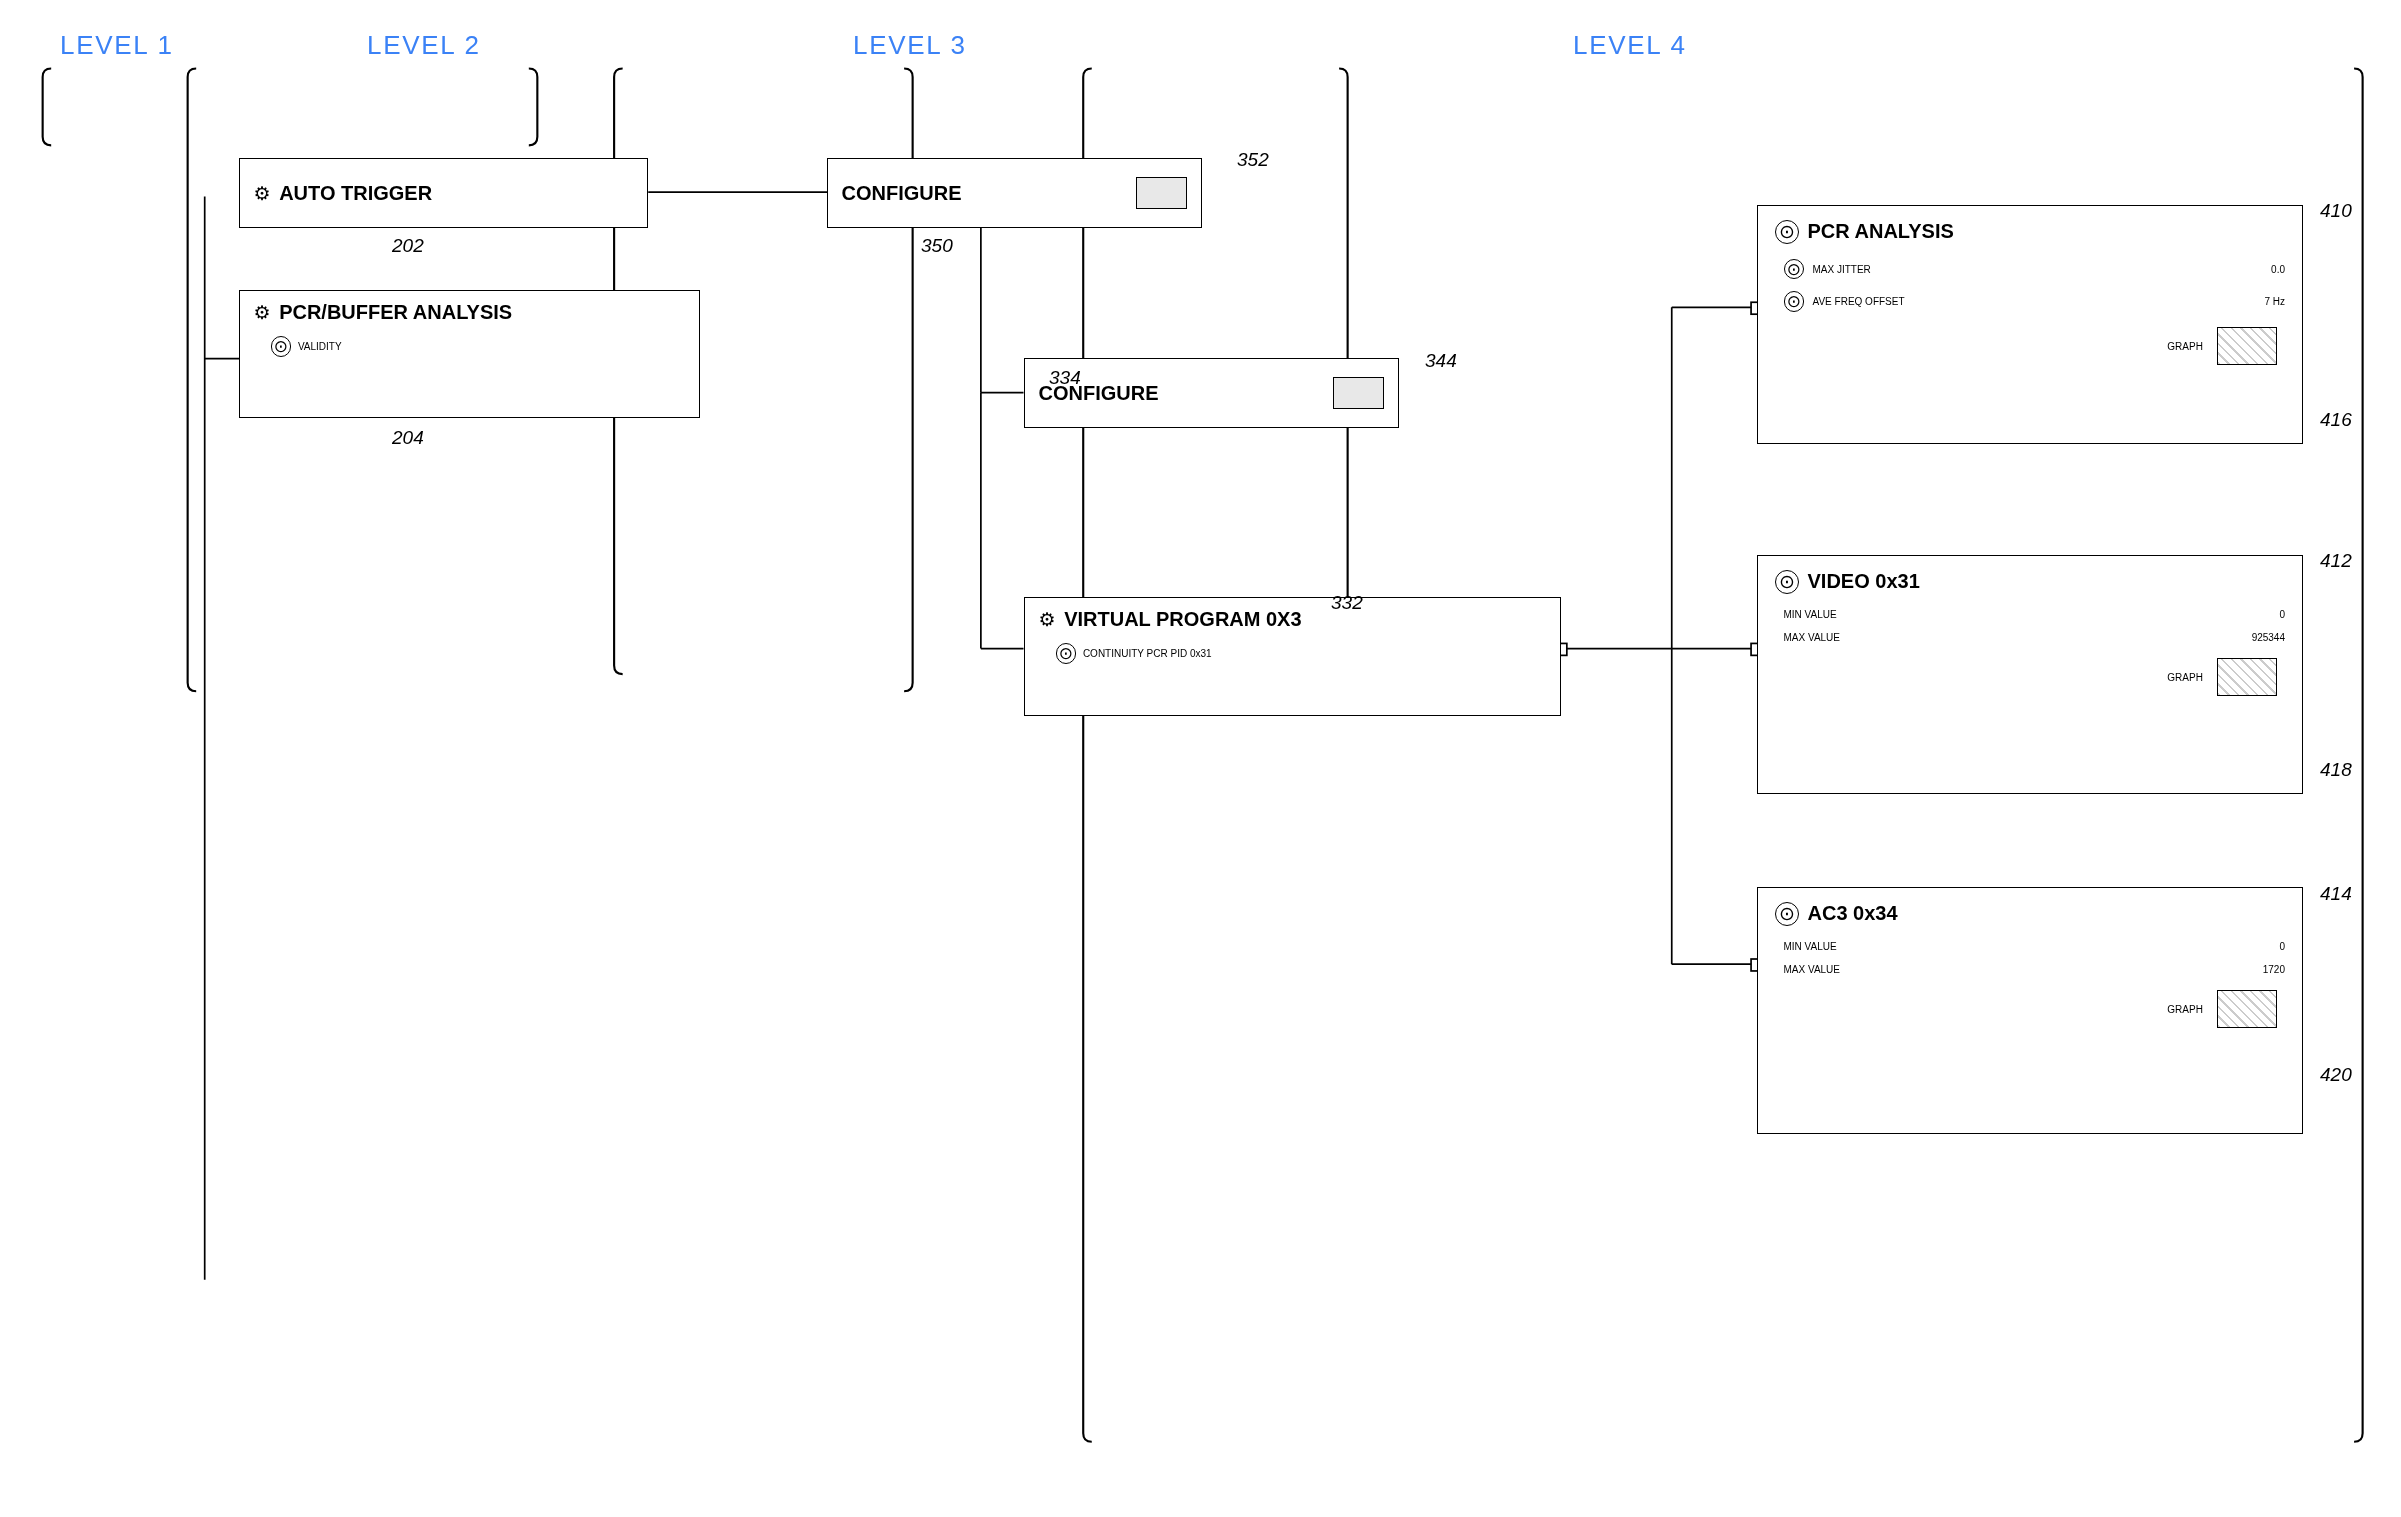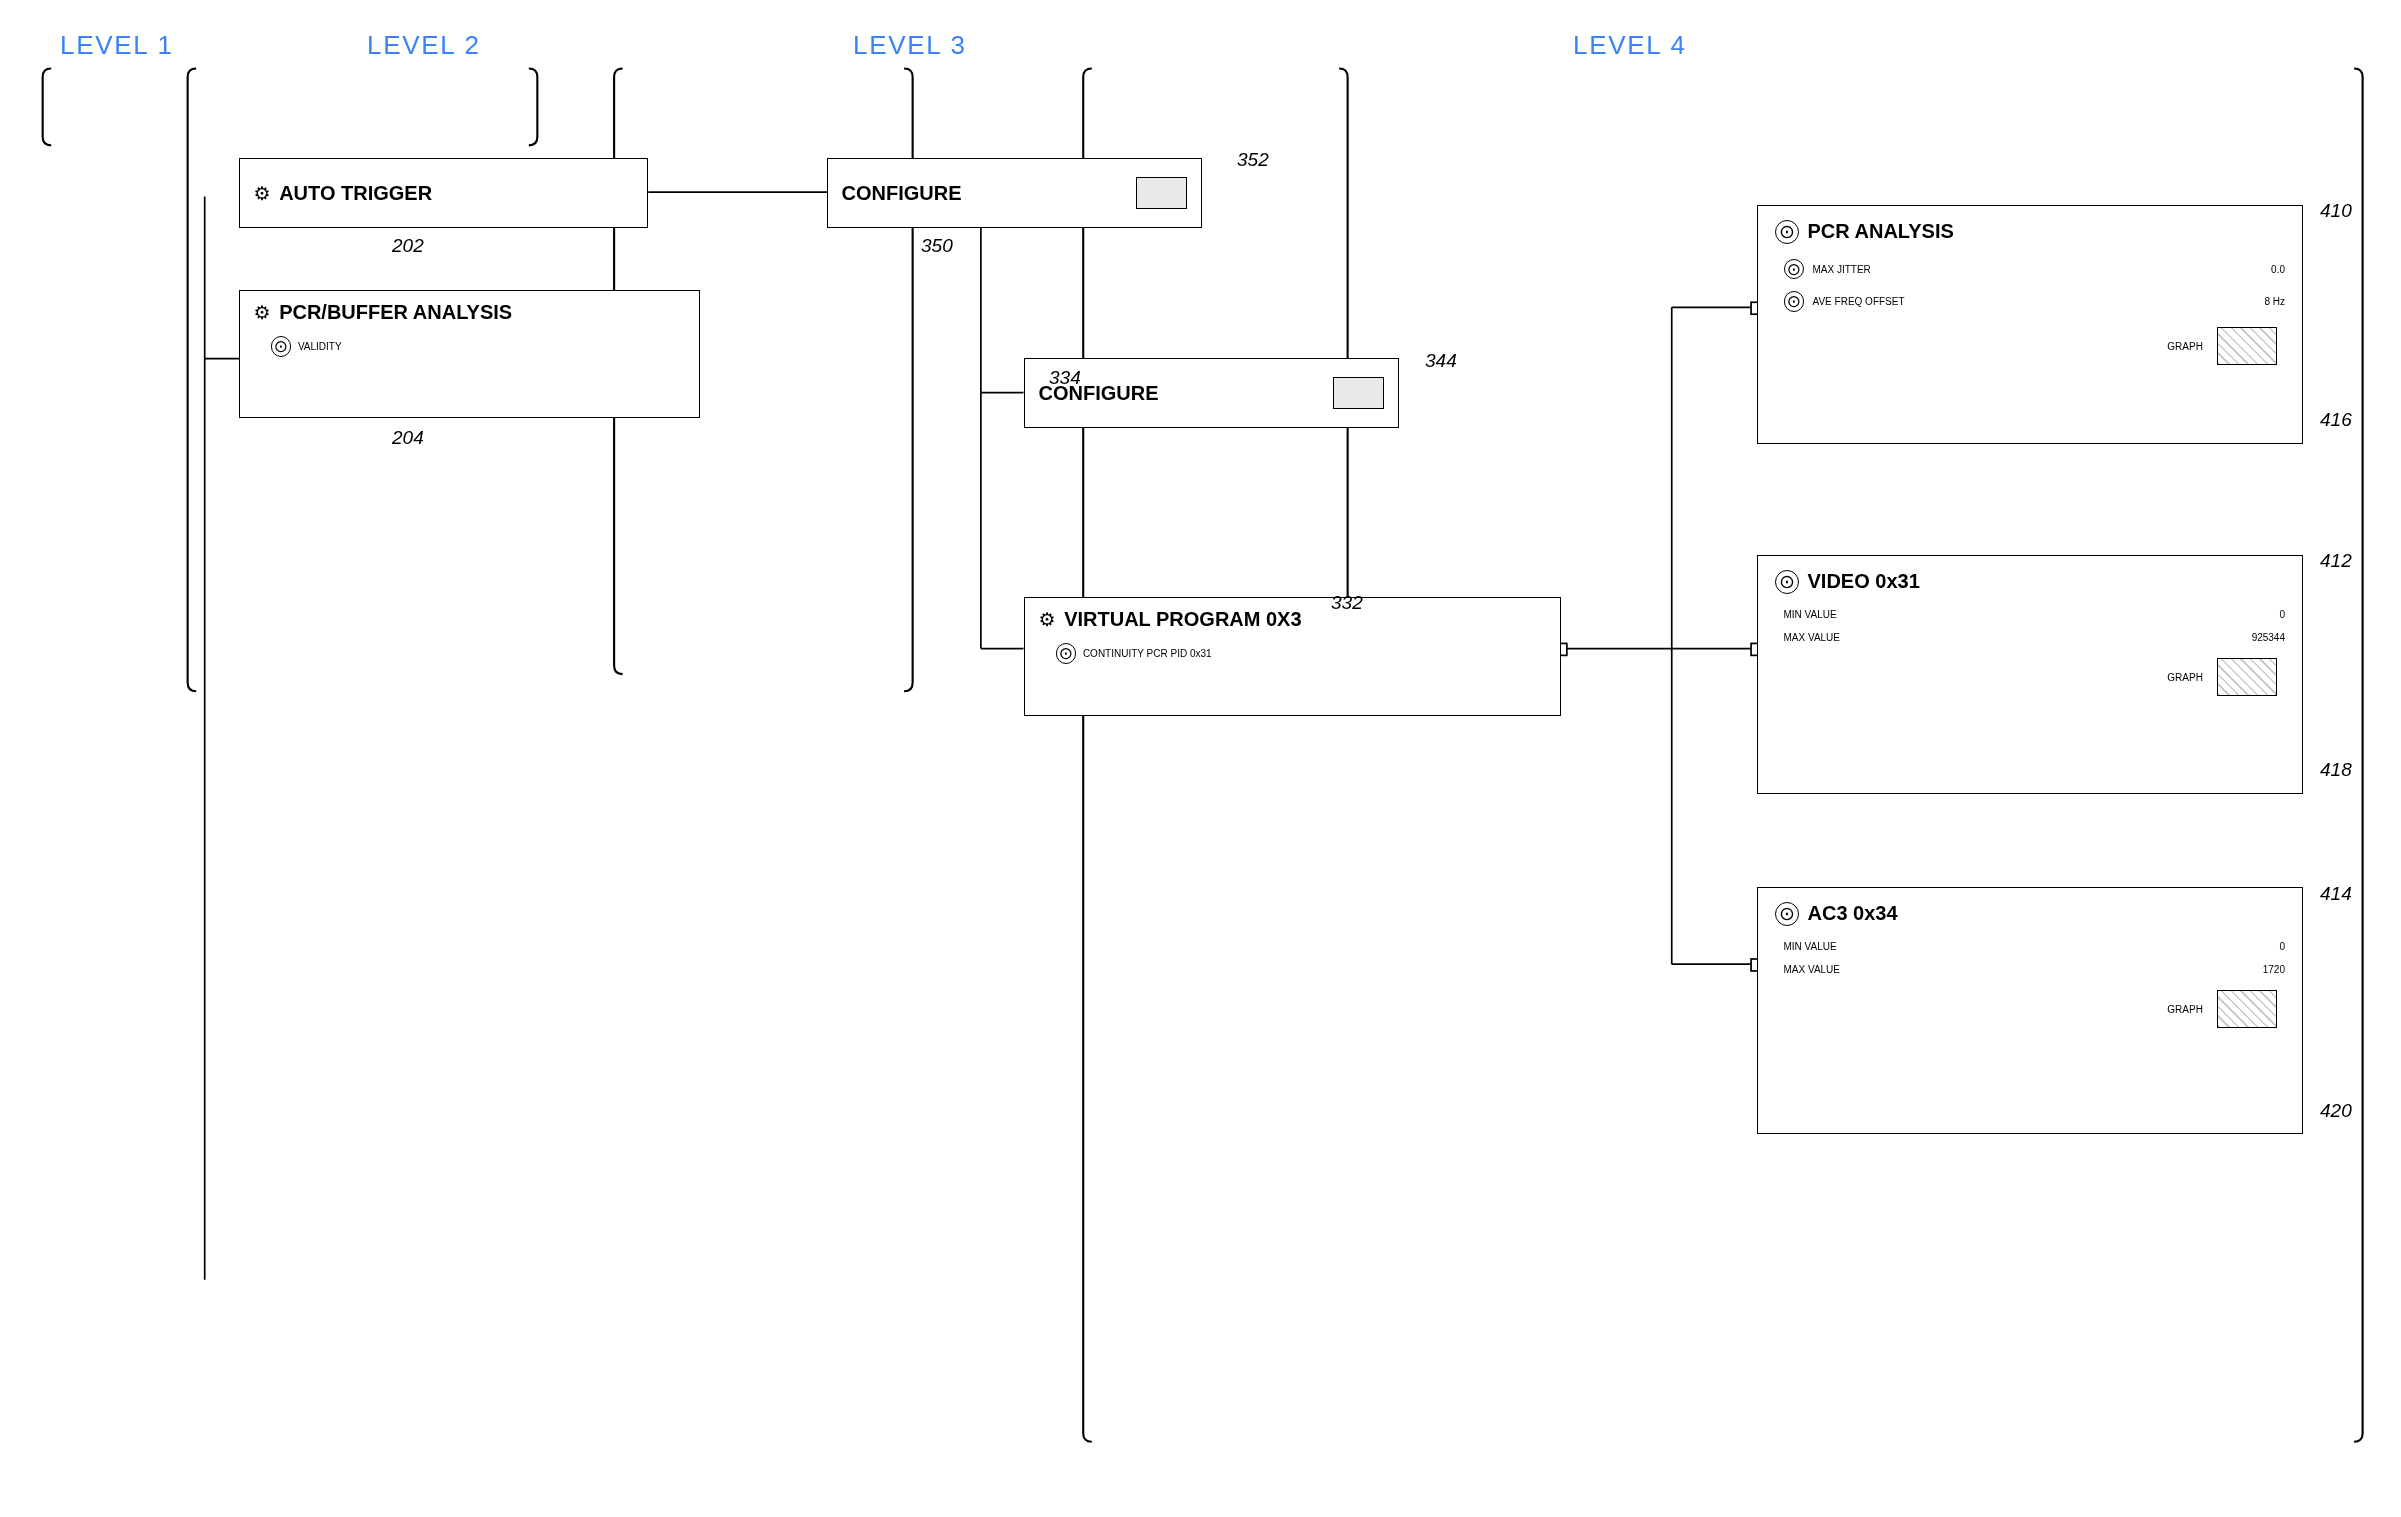--- a/index.html
+++ b/index.html
@@ -201,21 +201,21 @@
       <span class="node-text">PCR ANALYSIS</span>
     </div>
     <div style="display:flex; align-items:center; margin-bottom:12px; margin-left:8.5px;">
       <span style="font-size:17px; margin-right:8.5px; border:1.7px solid #000; border-radius:50%; width:20.5px; height:20.5px; display:inline-flex; align-items:center; justify-content:center;">⊙</span>
       <span class="node-subtext" style="flex:1;">MAX JITTER</span>
       <span class="node-subtext">0.0</span>
     </div>
     <div style="display:flex; align-items:center; margin-bottom:15.4px; margin-left:8.5px;">
       <span style="font-size:17px; margin-right:8.5px; border:1.7px solid #000; border-radius:50%; width:20.5px; height:20.5px; display:inline-flex; align-items:center; justify-content:center;">⊙</span>
       <span class="node-subtext" style="flex:1;">AVE FREQ OFFSET</span>
-      <span class="node-subtext">8 Hz</span>
+      <span class="node-subtext">7 Hz</span>
     </div>
     <div style="display:flex; align-items:center; justify-content:flex-end; padding-right:8.5px;">
       <span class="node-subtext" style="margin-right:13.6px;">GRAPH</span>
       <div class="graph-thumb"></div>
     </div>
   </div>
   <div class="ref-number" style="left:2320px; top:200px;">410</div>
   <div class="ref-number" style="left:2320px; top:409px;">416</div>
 
   <div class="node-box" style="left:1757px; top:555px; width:546px; height:239px; padding:13.6px 17px;">
@@ -251,16 +251,16 @@
     <div style="display:flex; align-items:center; margin-bottom:15.4px; margin-left:8.5px;">
       <span class="node-subtext" style="flex:1;">MAX VALUE</span>
       <span class="node-subtext">1720</span>
     </div>
     <div style="display:flex; align-items:center; justify-content:flex-end; padding-right:8.5px;">
       <span class="node-subtext" style="margin-right:13.6px;">GRAPH</span>
       <div class="graph-thumb"></div>
     </div>
   </div>
   <div class="ref-number" style="left:2320px; top:883px;">414</div>
-  <div class="ref-number" style="left:2320px; top:1100px;text-align:right;">420</div>
+  <div class="ref-number" style="left:2320px; top:1064px;text-align:right;">420</div>
 
 </div>
 
 
 </body></html>

